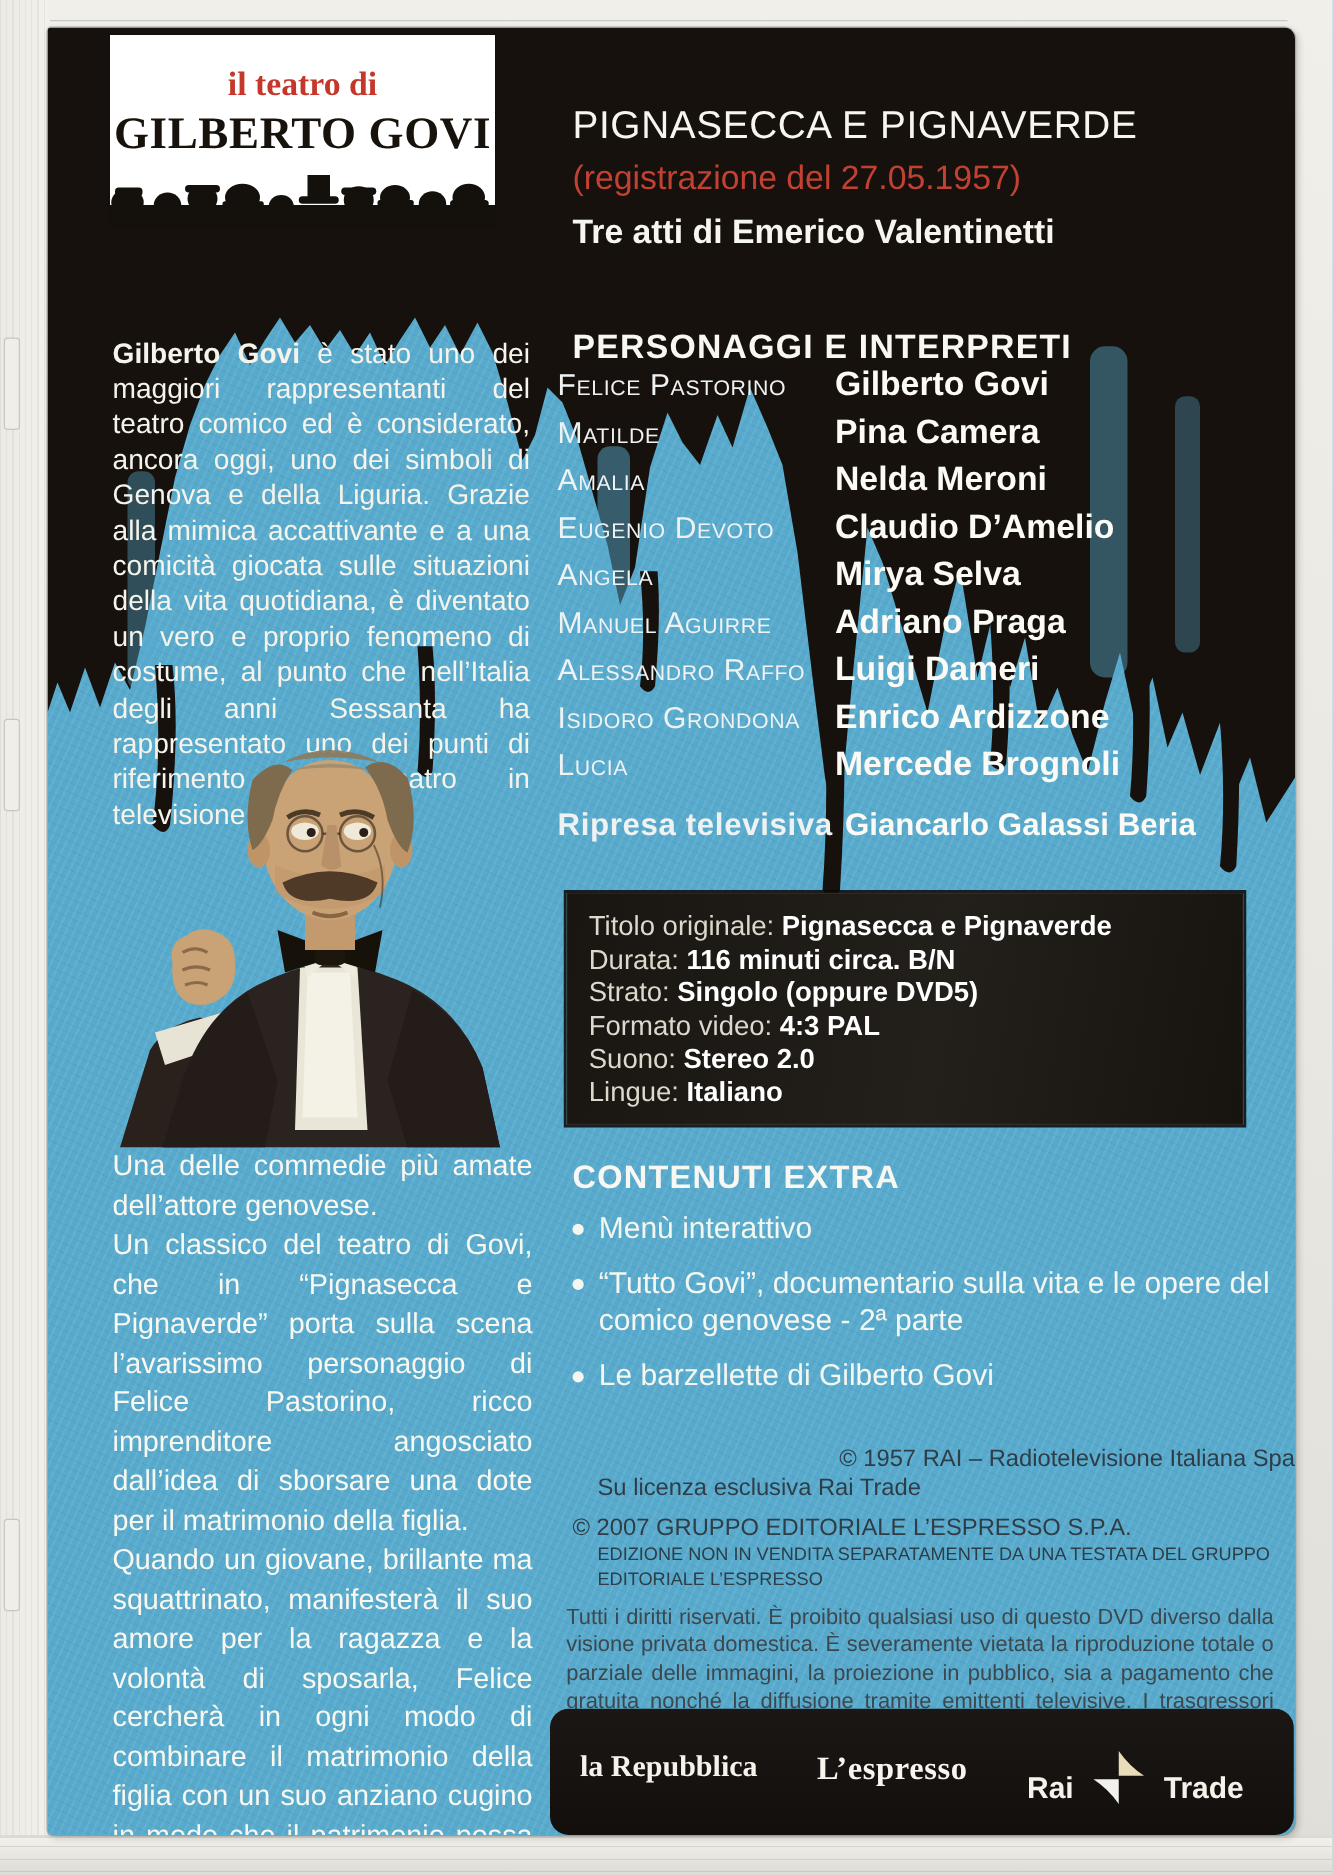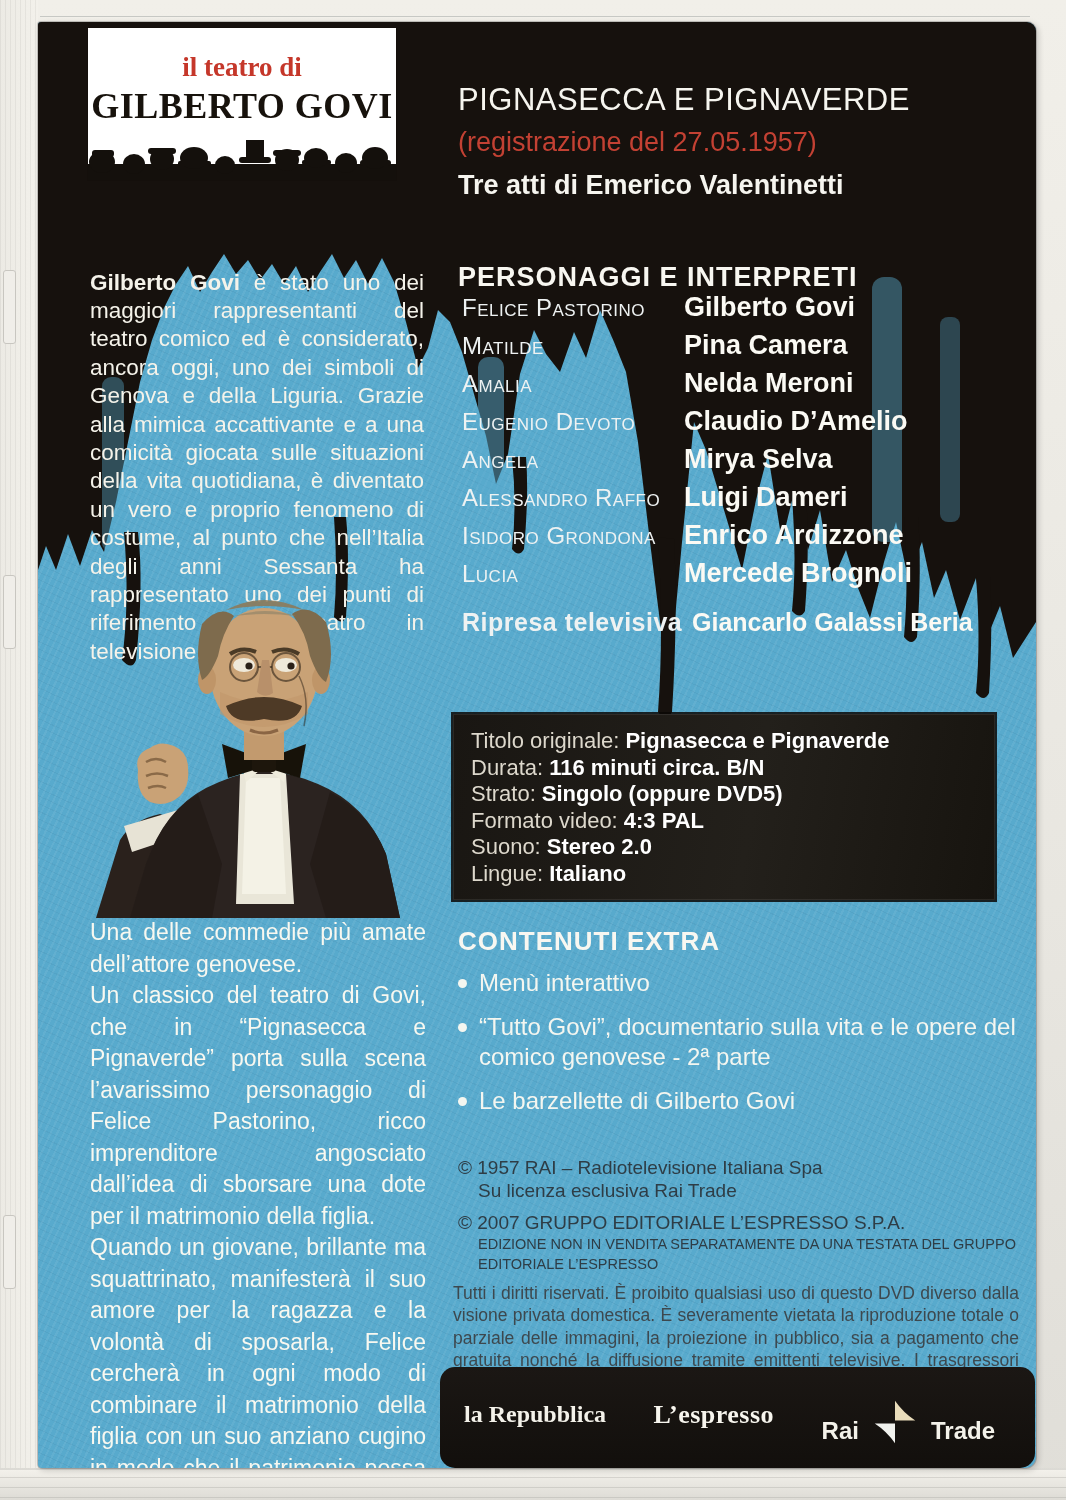--- a/index.html
+++ b/index.html
@@ -61,21 +61,21 @@
   .silhouettes{position:absolute;bottom:0;left:0;width:308px;height:46px;}
   
   .title-block{position:absolute;left:420px;top:60px;width:566px;}
   .movie-title{font-size:31px;color:#f6f5ef;letter-spacing:0.5px;font-weight:500;}
   .movie-recording{margin-top:9px;font-size:27px;color:#c34133;font-weight:500;}
   .movie-byline{margin-top:12px;font-size:27px;color:#f6f5ef;font-weight:bold;}
   .cast-heading{
     position:absolute;left:420px;top:240px;
     font-size:27px;font-weight:800;color:#f8f7f1;letter-spacing:1px;
   }
-  .cast-list{position:absolute;left:424px;top:270px;width:572px;}
+  .cast-list{position:absolute;left:408px;top:270px;width:572px;}
   .cast-row{display:flex;align-items:baseline;height:38px;}
   .cast-role{
     width:222px;flex:0 0 222px;font-size:24px;color:#eef2f2;
     font-variant:small-caps;letter-spacing:0.5px;font-weight:500;white-space:nowrap;
   }
   .cast-actor{font-size:27px;font-weight:bold;color:#fbfaf4;white-space:nowrap;}
   .crew-row{margin-top:12px;}
   .crew-row .cast-role{
     font-variant:normal;font-weight:bold;font-size:25px;width:230px;flex-basis:230px;
   }
@@ -95,21 +95,21 @@
     font-size:26px;font-weight:800;color:#f8f7f1;letter-spacing:1px;
   }
   .extras-list{position:absolute;left:420px;top:946px;width:568px;}
   .extras-item{
     display:flex;gap:12px;margin-bottom:14px;
     font-size:24px;line-height:30px;color:#f4f6f0;font-weight:500;
   }
   .bullet{flex:0 0 9px;width:9px;height:9px;border-radius:50%;background:#f4f6f0;margin-top:11px;}
   
   .copyright{position:absolute;left:420px;top:1134px;color:#2e3d46;}
-  .copy-line1{font-size:19px;line-height:23px;}
+  .copy-line1{font-size:19px;line-height:23px;text-align:right;}
   .copy-line2{font-size:19px;line-height:23px;margin-left:20px;}
   .copy-line3{font-size:19px;line-height:23px;margin-top:9px;}
   .copy-line4{font-size:14.5px;line-height:20px;margin-left:20px;font-weight:500;}
   .legal{
     position:absolute;left:415px;top:1242px;width:566px;
     font-size:17.5px;line-height:22.5px;text-align:justify;
     color:#3d484e;font-weight:500;
   }
   
   .logo-bar{
@@ -225,20 +225,24 @@
     </div>
     <div class="cast-row">
       <span class="cast-role">Eugenio Devoto</span>
       <span class="cast-actor">Claudio D’Amelio</span>
     </div>
     <div class="cast-row">
       <span class="cast-role">Angela</span>
       <span class="cast-actor">Mirya Selva</span>
     </div>
     <div class="cast-row">
+      <span class="cast-role">Manuel Aguirre</span>
+      <span class="cast-actor">Adriano Praga</span>
+    </div>
+    <div class="cast-row">
       <span class="cast-role">Alessandro Raffo</span>
       <span class="cast-actor">Luigi Dameri</span>
     </div>
     <div class="cast-row">
       <span class="cast-role">Isidoro Grondona</span>
       <span class="cast-actor">Enrico Ardizzone</span>
     </div>
     <div class="cast-row">
       <span class="cast-role">Lucia</span>
       <span class="cast-actor">Mercede Brognoli</span>

